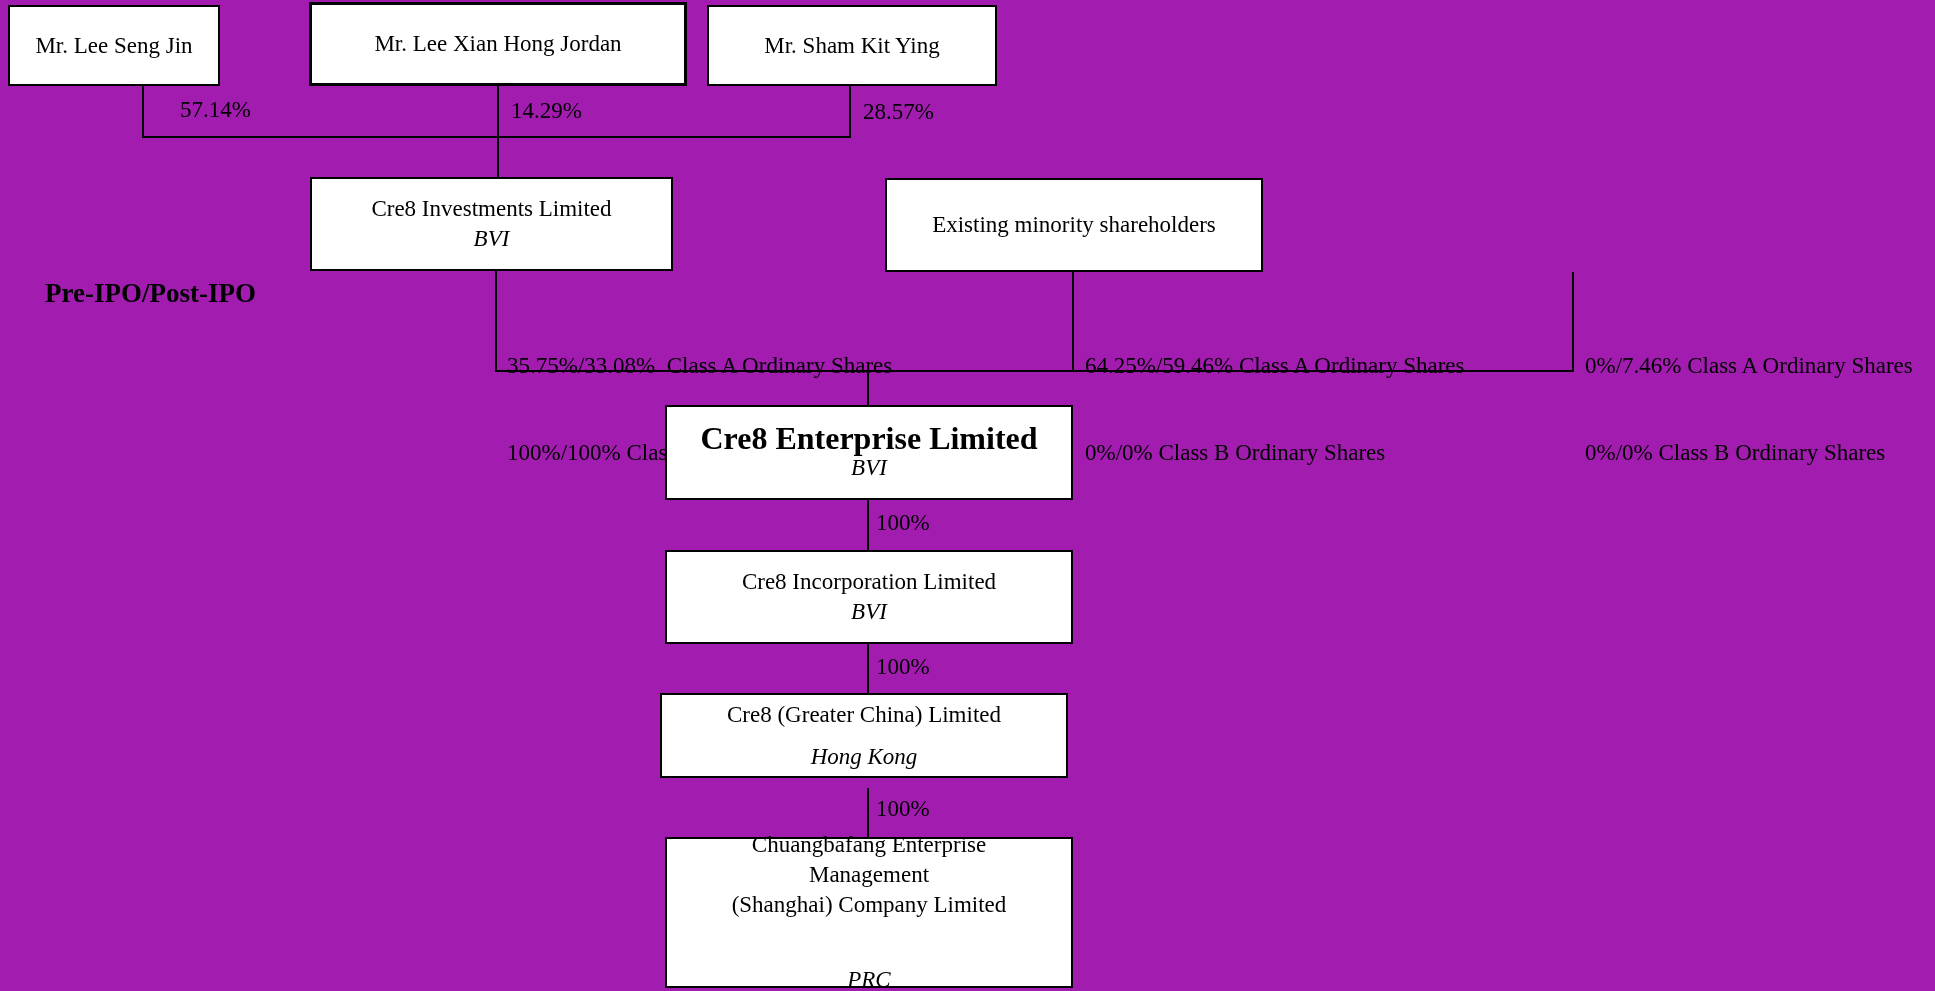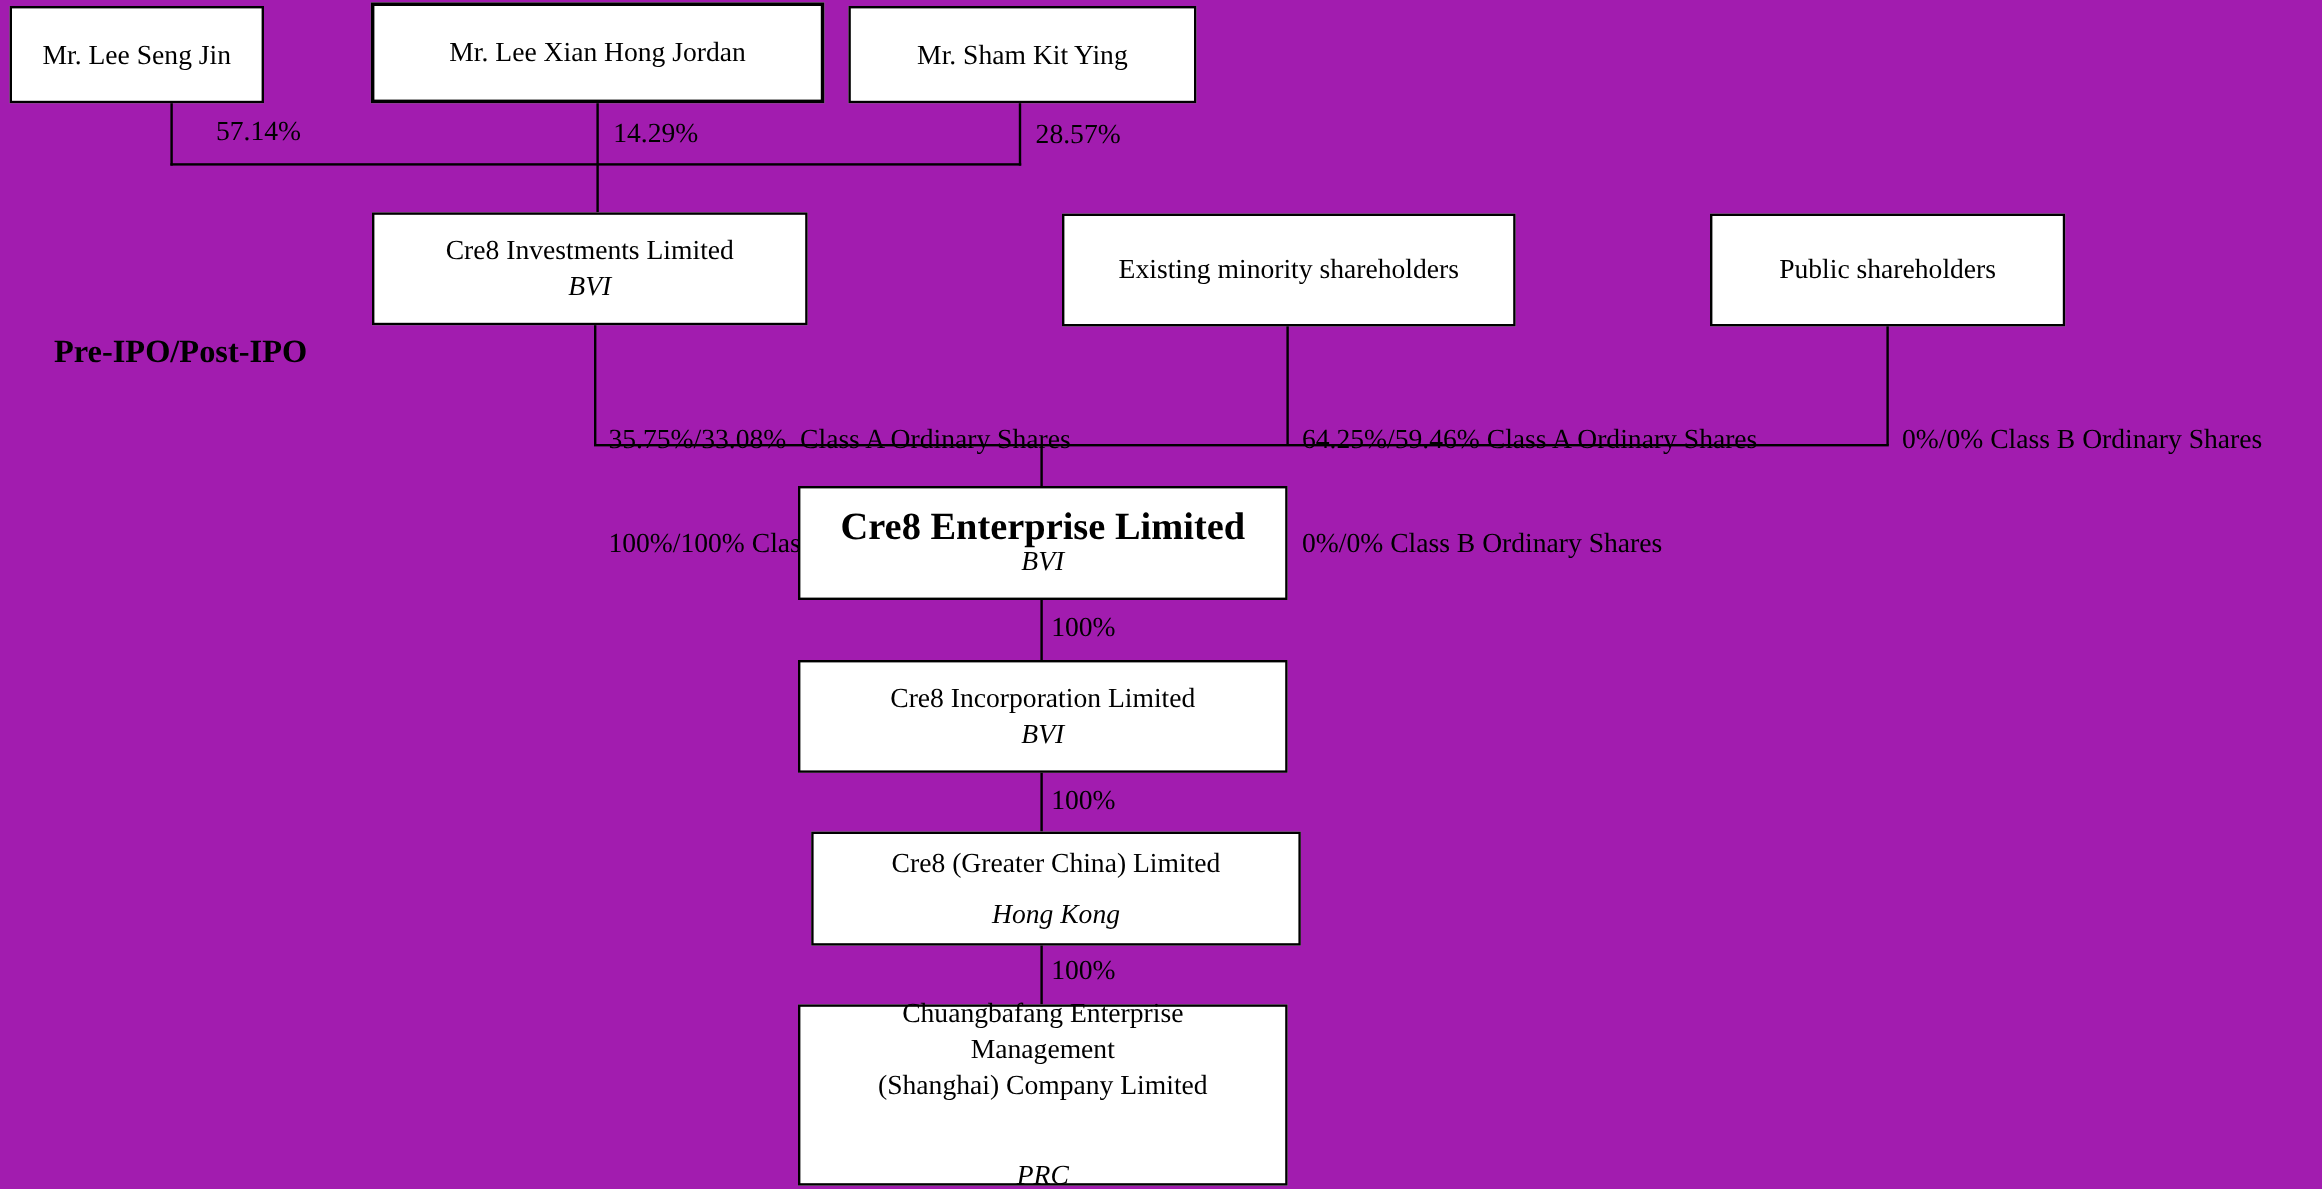--- a/index.html
+++ b/index.html
@@ -51,61 +51,59 @@
 
   <div class="box" style="left:310px;top:177px;width:363px;height:94px;">
     <span>Cre8 Investments Limited</span>
     <span class="jur">BVI</span>
   </div>
 
   <div class="box" style="left:885px;top:178px;width:378px;height:94px;">
     <span>Existing minority shareholders</span>
   </div>
 
-  <div class="box" style="left:1425px;top:178px;width:296px;height:94px;">
-    <span>Public shareholders</span>
-  </div>
 
   <div class="phase" style="left:45px;top:278px;">Pre-IPO/Post-IPO</div>
 
   <div class="vline" style="left:495px;top:271px;height:100px;"></div>
   <div class="vline" style="left:1072px;top:272px;height:99px;"></div>
   <div class="vline" style="left:1572px;top:272px;height:99px;"></div>
   <div class="hline" style="left:495px;top:370px;width:1079px;"></div>
   <div class="vline" style="left:867px;top:371px;height:34px;"></div>
 
   <div class="shares" style="left:507px;top:293px;">
     <div>35.75%/33.08%  Class A Ordinary Shares</div>
     <div>100%/100% Class B Ordinary Shares</div>
   </div>
   <div class="shares" style="left:1085px;top:293px;">
     <div>64.25%/59.46% Class A Ordinary Shares</div>
     <div>0%/0% Class B Ordinary Shares</div>
   </div>
   <div class="shares" style="left:1585px;top:293px;">
+    <div>0%/7.46% Class A Ordinary Shares</div>
     <div>0%/0% Class B Ordinary Shares</div>
   </div>
 
   <div class="box" style="left:665px;top:405px;width:408px;height:95px;">
     <span class="bold" style="font-size:32px;">Cre8 Enterprise Limited</span>
     <span class="jur">BVI</span>
   </div>
 
   <div class="vline" style="left:867px;top:500px;height:50px;"></div>
   <div class="lbl" style="left:876px;top:511px;">100%</div>
 
   <div class="box" style="left:665px;top:550px;width:408px;height:94px;">
     <span>Cre8 Incorporation Limited</span>
     <span class="jur">BVI</span>
   </div>
 
   <div class="vline" style="left:867px;top:644px;height:49px;"></div>
   <div class="lbl" style="left:876px;top:655px;">100%</div>
 
-  <div class="box" style="left:676px;top:693px;width:408px;height:95px;gap:12px;">
+  <div class="box" style="left:660px;top:693px;width:408px;height:85px;gap:12px;">
     <span>Cre8 (Greater China) Limited</span>
     <span class="jur">Hong Kong</span>
   </div>
 
   <div class="vline" style="left:867px;top:788px;height:49px;"></div>
   <div class="lbl" style="left:876px;top:797px;">100%</div>
 
   <div class="box" style="left:665px;top:837px;width:408px;height:151px;gap:45px;">
     <span class="multiline">Chuangbafang Enterprise
 Management

